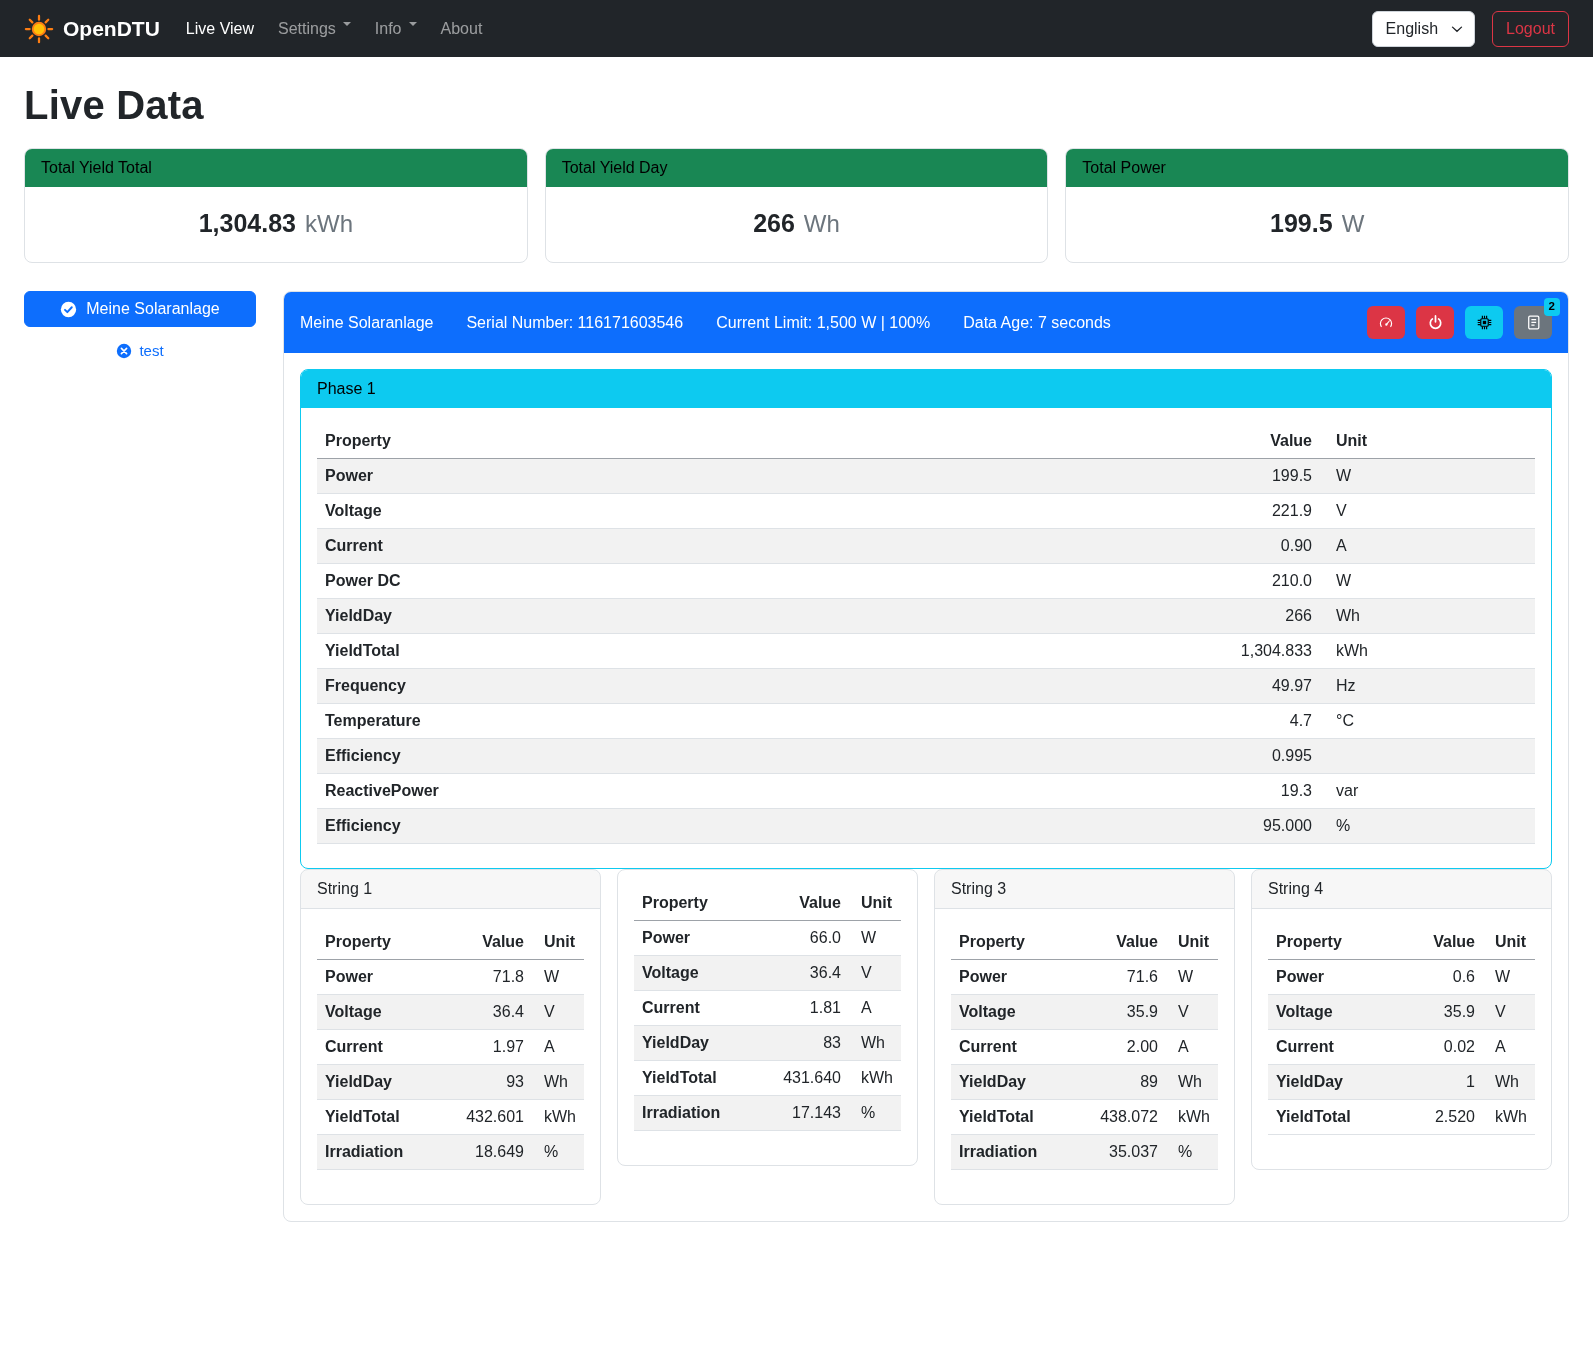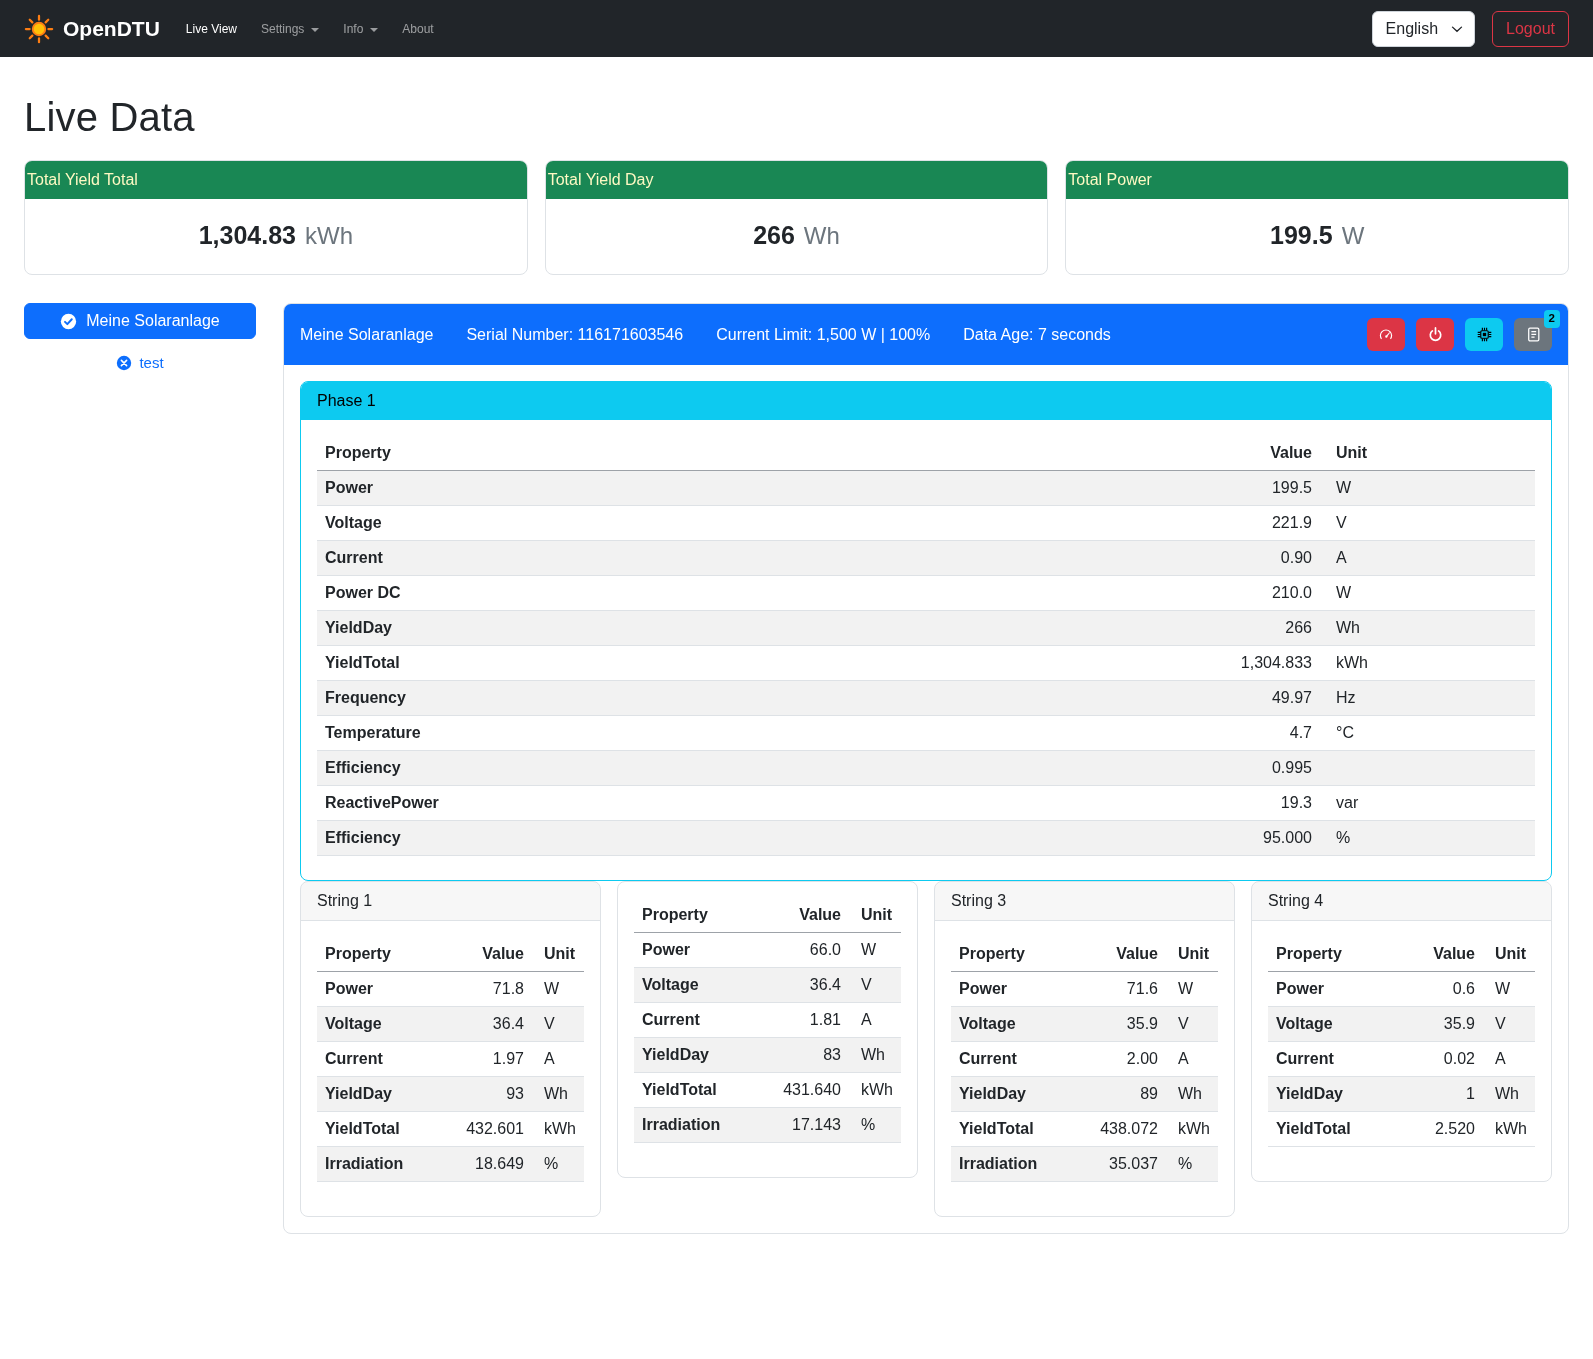--- a/index.html
+++ b/index.html
@@ -6,35 +6,35 @@
     --accent-blue:#0d6efd; --success-green:#198754; --info-cyan:#0dcaf0;
     --danger-red:#dc3545; --navbar-dark:#212529; --secondary-gray:#6c757d;
   }
   *{box-sizing:border-box;}
   body{margin:0;background:#fff;color:#212529;font-family:"Liberation Sans","DejaVu Sans",sans-serif;font-size:16px;}
 
   
   .navbar{background:var(--navbar-dark);height:57px;display:flex;align-items:center;padding:0 24px;}
   .brand{display:flex;align-items:center;gap:9px;color:#fff;font-size:21px;font-weight:700;cursor:pointer;}
   .nav-links{display:flex;align-items:center;margin-left:14px;}
-  .nav-link{color:rgba(255,255,255,.55);padding:8px 12px;cursor:pointer;display:flex;align-items:center;gap:7px;text-decoration:none;font-size:12px;}
+  .nav-link{color:rgba(255,255,255,.55);padding:8px 12px;cursor:pointer;display:flex;gap:7px;text-decoration:none;font-size:16px;}
   .nav-link.active{color:#fff;}
   .caret{width:0;height:0;border-left:4px solid transparent;border-right:4px solid transparent;border-top:4.5px solid currentColor;display:inline-block;margin-top:2px;}
   .nav-right{margin-left:auto;display:flex;align-items:flex-end;gap:17px;}
   .lang-select{background:#fff;border:1px solid #ced4da;border-radius:6px;padding:8px 36px 8px 13px;position:relative;cursor:pointer;color:#212529;font-size:16px;}
   .lang-select svg{position:absolute;right:11px;top:50%;transform:translateY(-50%);}
   .logout-btn{background:transparent;border:1px solid var(--danger-red);color:var(--danger-red);border-radius:6px;padding:8px 13px;font-size:16px;cursor:pointer;font-family:inherit;}
 
   
   .container{padding:8px 24px 24px;}
-  h1{font-size:40px;margin:30px 0 20px;font-weight:400;letter-spacing:.2px;}
+  h1{font-size:40px;margin:18px 0 20px;font-weight:700;letter-spacing:.2px;}
   .summary-row{display:flex;gap:17px;}
   .card{background:#fff;border:1px solid #dee2e6;border-radius:8px;overflow:hidden;}
   .summary-card{flex:1;}
-  .card-header-green{background:var(--success-green);color:#fef9c3;padding:10px 2px;font-size:16px;}
+  .card-header-green{background:var(--success-green);color:#000000;padding:10px 16px;font-size:16px;}
   .summary-body{padding:22px 16px 24px;text-align:center;}
   .big-value{font-size:25px;font-weight:600;color:#212529;}
   .big-unit{font-size:24px;color:#6c757d;margin-left:9px;font-weight:400;}
 
   .content-row{display:flex;gap:27px;margin-top:28px;align-items:flex-start;}
   .sidebar{width:232px;flex:none;}
   .inverter-btn{width:100%;background:var(--accent-blue);color:#fff;border:1px solid var(--accent-blue);border-radius:6px;padding:8px 12px;font-size:16px;font-family:inherit;display:flex;align-items:center;justify-content:center;gap:9px;cursor:pointer;}
   .sub-item{margin-top:15px;display:flex;align-items:center;justify-content:center;gap:7px;color:var(--accent-blue);font-size:15px;cursor:pointer;}
 
   .main-panel{flex:1;}

